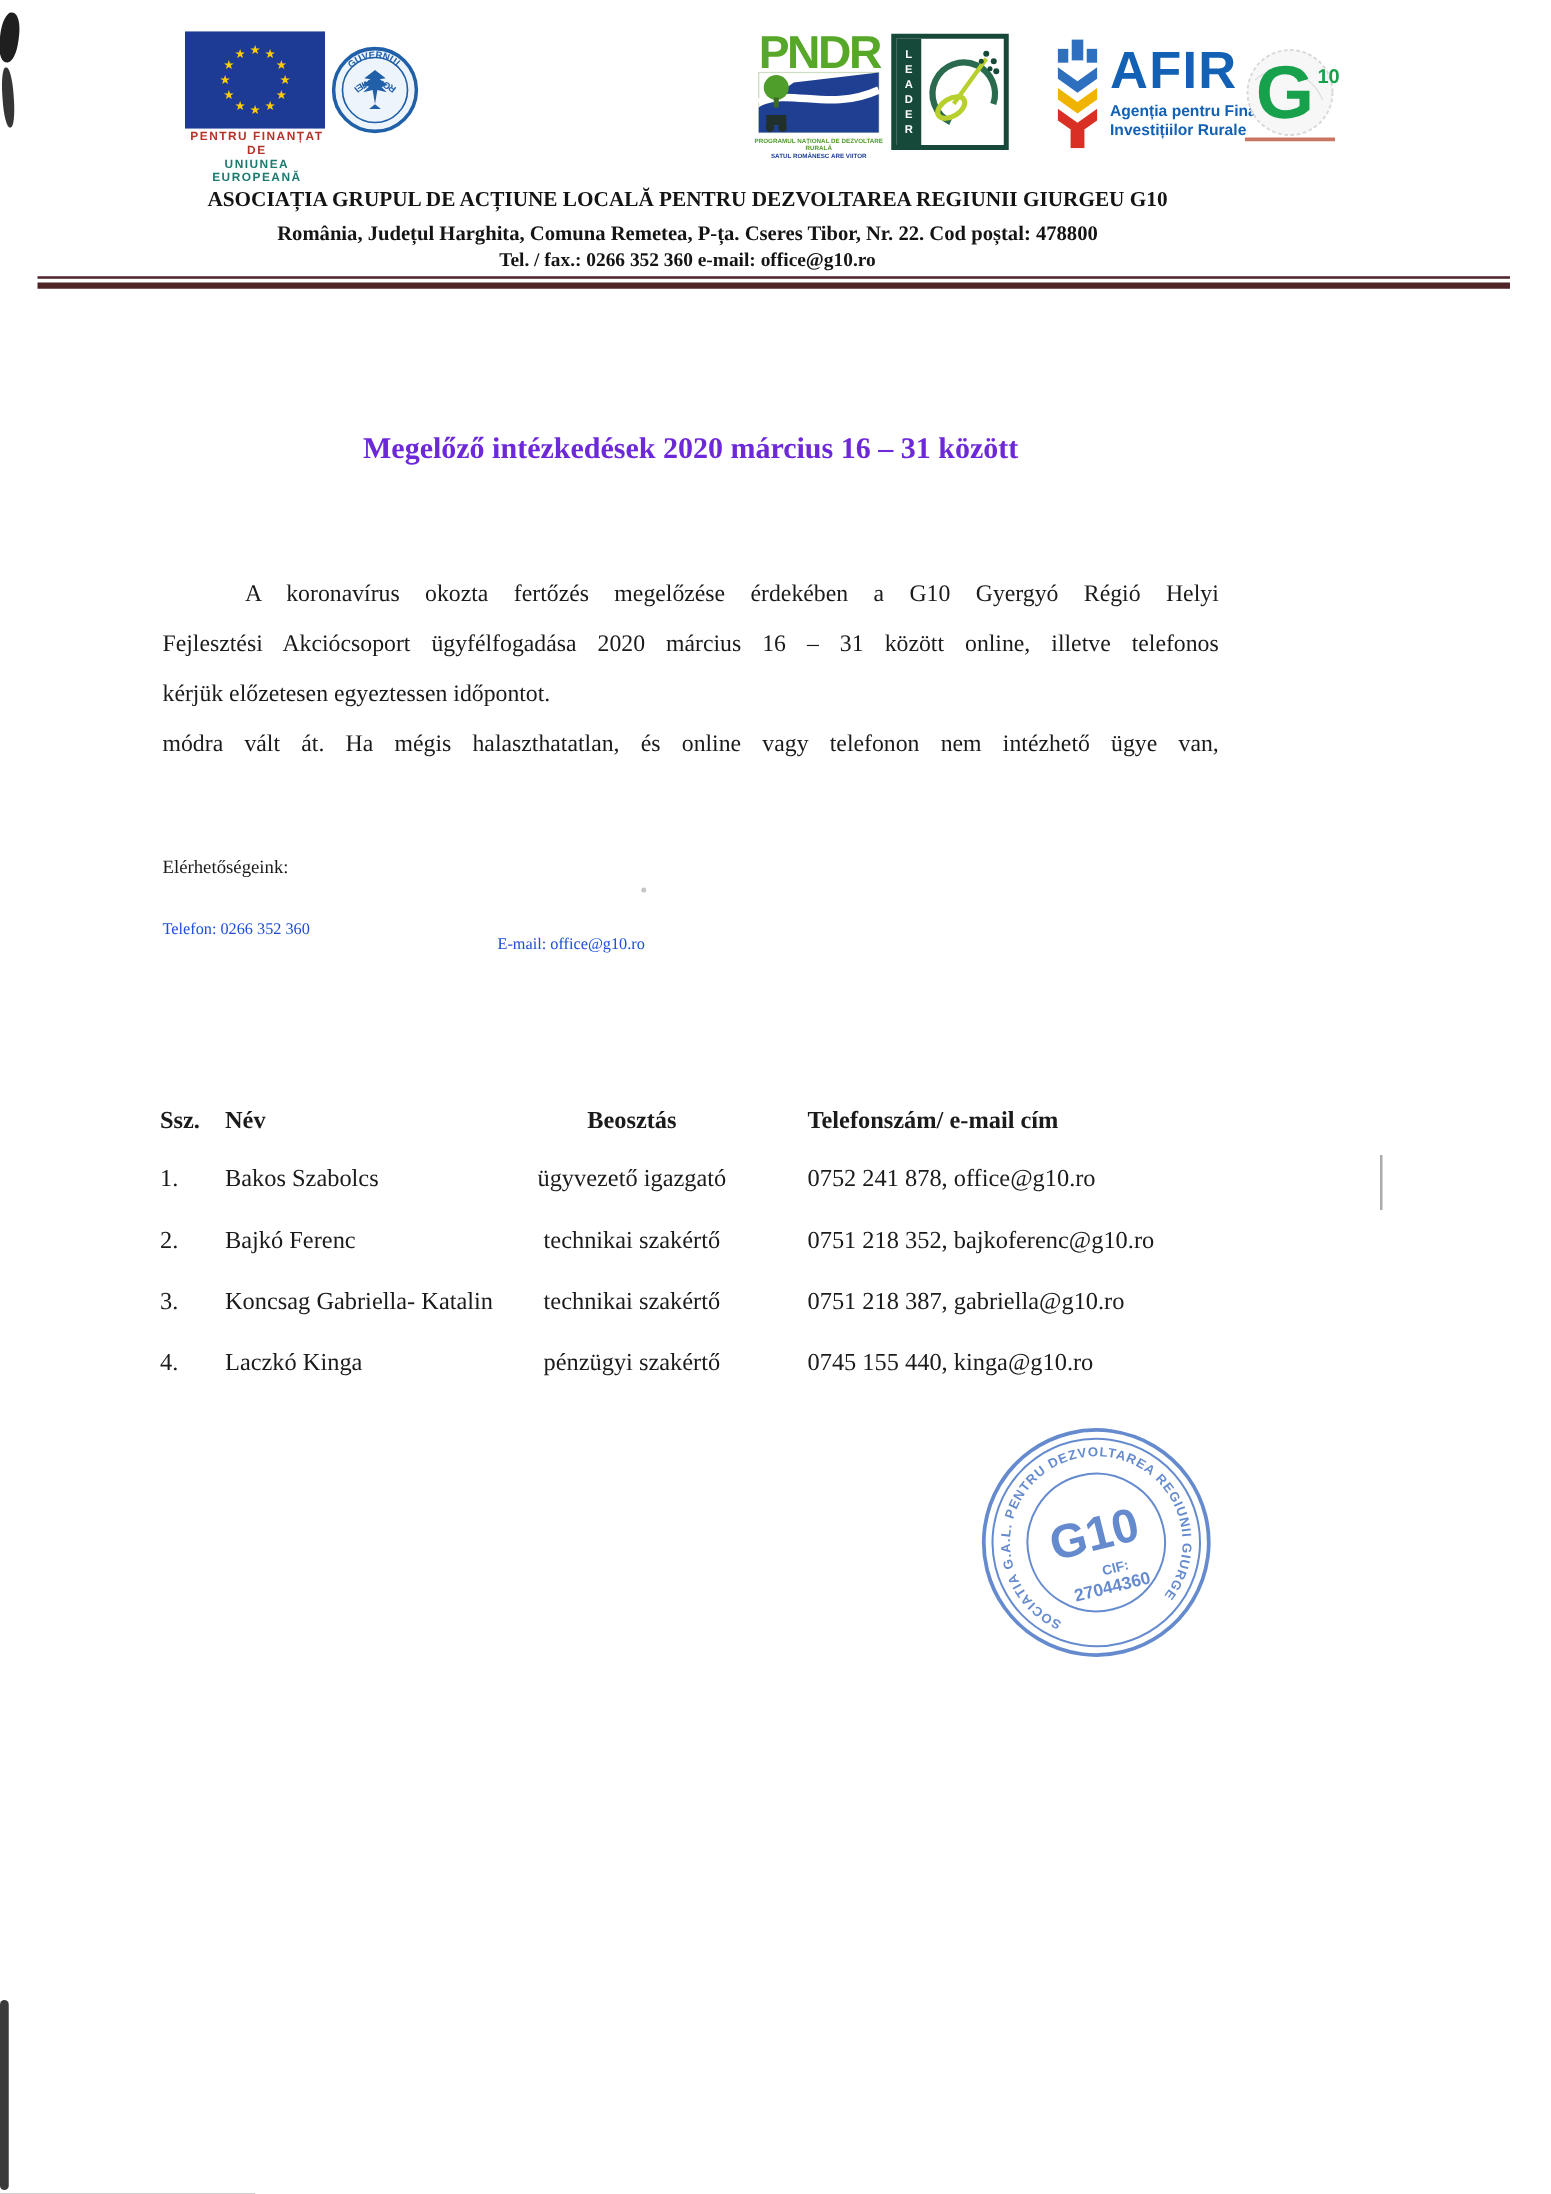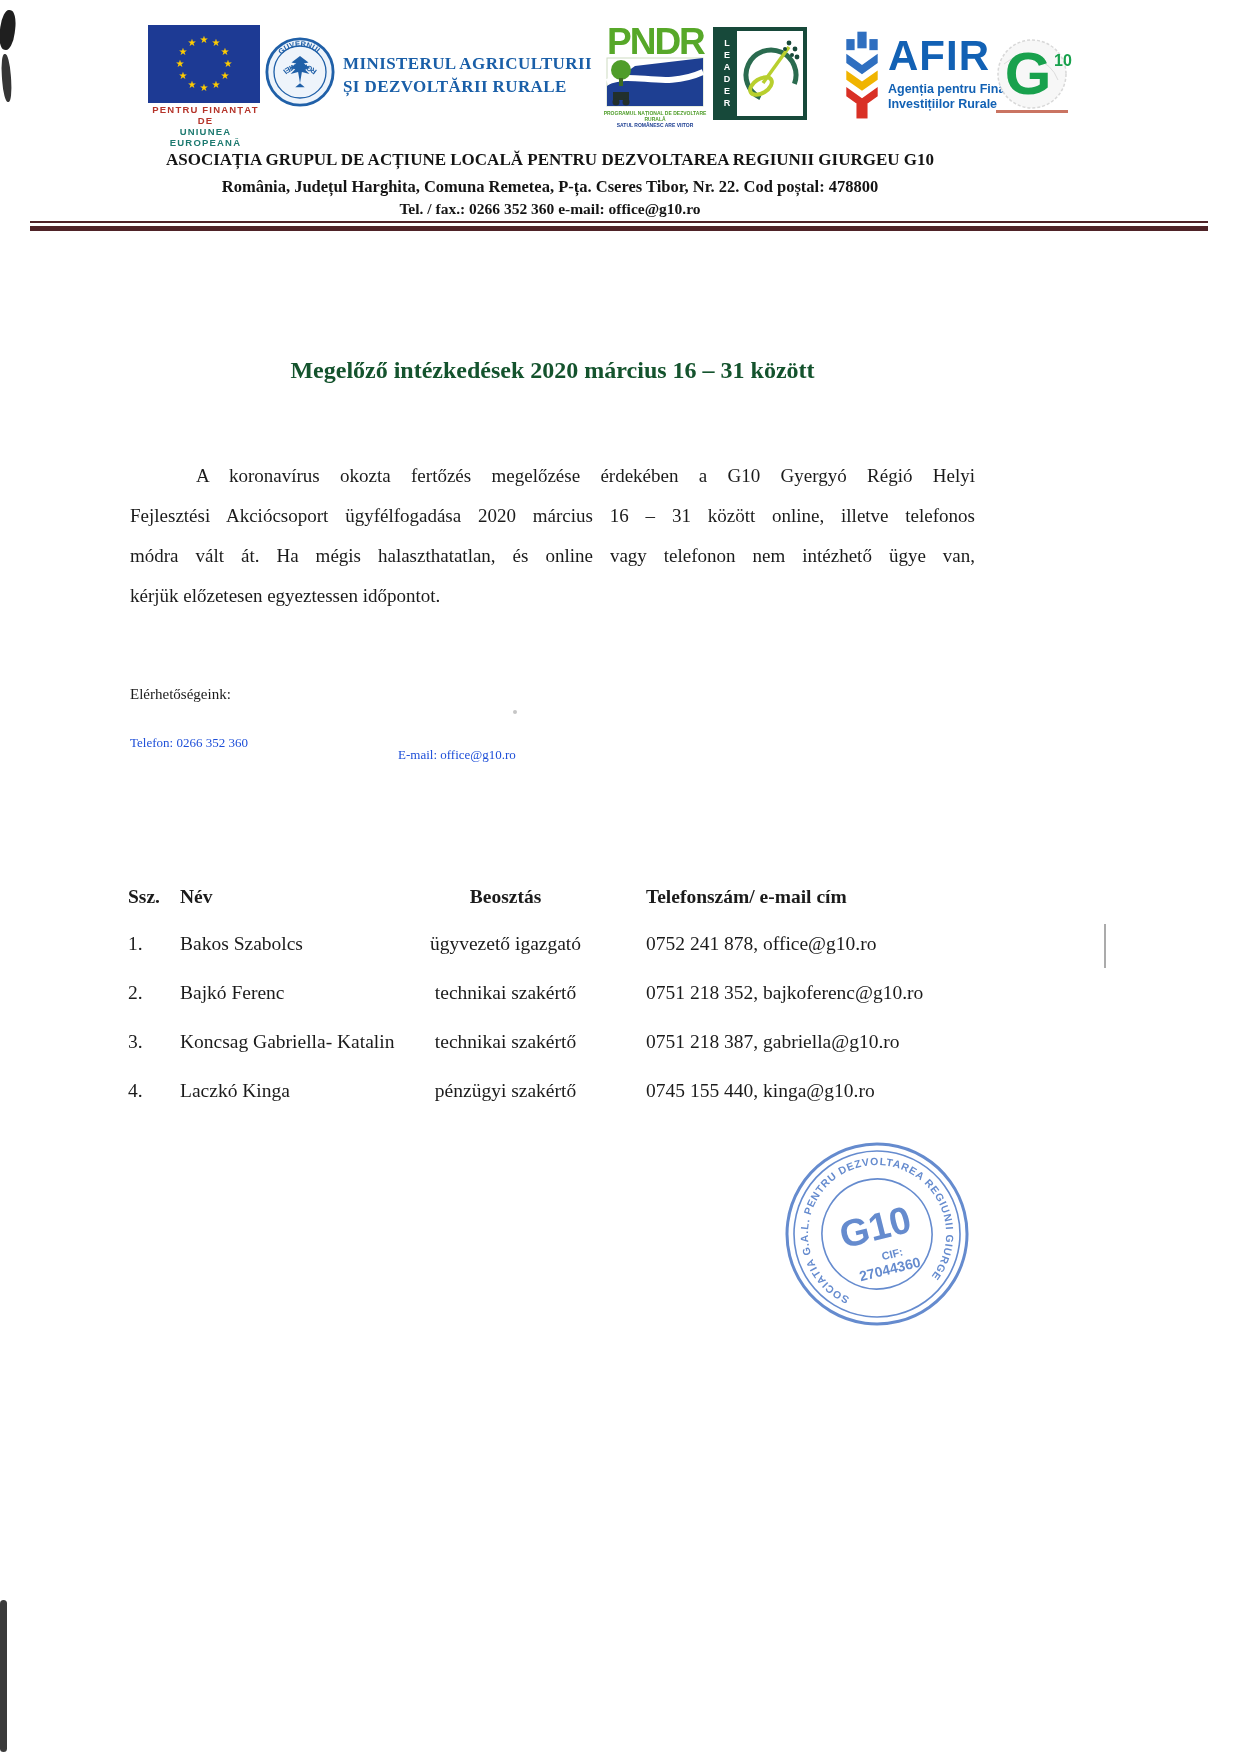--- a/index.html
+++ b/index.html
@@ -44,22 +44,22 @@
   .lh-line{position:absolute;left:0;width:1100px;text-align:center;font-weight:bold;color:#141414;}
   .lh-org{top:150px;font-size:17px;}
   .lh-addr{top:177px;font-size:16.5px;}
   .lh-tel{top:200px;font-size:15.5px;}
   .rule{position:absolute;left:30px;top:221px;width:1178px;height:12px;}
   .rule .r1{height:2px;background:#4f2328;}
   .rule .r2{height:3px;background:transparent;}
   .rule .r3{height:5px;background:#4f2328;}
 
   
-  .doc-title{position:absolute;left:130px;top:357px;width:845px;text-align:center;
-             font-weight:bold;font-size:24px;color:#14532d;}
+  .doc-title{position:absolute;left:130px;top:346px;width:845px;text-align:center;
+             font-weight:bold;font-size:24px;color:#6d28d9;}
   .para{position:absolute;left:130px;top:456px;width:845px;font-size:19px;color:#1b1b1b;}
   .pline{line-height:40px;height:40px;white-space:nowrap;}
   .pjust{text-align:justify;text-align-last:justify;white-space:normal;}
   .pindent{text-indent:66px;}
   .contact-head{position:absolute;left:130px;top:686px;font-size:15px;color:#1b1b1b;}
   .contact-row{position:absolute;left:130px;top:735px;width:845px;font-size:13px;color:#1d4ed8;}
   .contact-email{position:absolute;left:268px;top:12px;}
 
   
   .staff{position:absolute;left:128px;top:886px;width:860px;font-size:19.5px;color:#1b1b1b;}
@@ -113,24 +113,20 @@
     <path id="govBot" d="M 62.4 46.2 A 27 27 0 0 0 11.6 46.2" fill="none"></path>
     <text font-size="8" font-weight="bold" fill="#2060a8" font-family="'Liberation Sans',sans-serif">
       <textPath href="#govTop" startOffset="50%" text-anchor="middle">GUVERNUL</textPath>
     </text>
     <text font-size="8" font-weight="bold" fill="#2060a8" font-family="'Liberation Sans',sans-serif">
       <textPath href="#govBot" startOffset="50%" text-anchor="middle">ROMÂNIEI</textPath>
     </text>
     <path d="M37 20 l-9 7 5 1 -7 5 6 1 -5 5 8 -2 2 12 -5 4 h10 l-5 -4 2 -12 8 2 -5 -5 6 -1 -7 -5 5 -1 z" fill="#2060a8"></path>
   </svg>
 
-  <div class="ministry">
-    <div>MINISTERUL AGRICULTURII</div>
-    <div>ȘI DEZVOLTĂRII RURALE</div>
-  </div>
 
   <svg class="logo" style="left:605px;top:20px;" width="100" height="90" viewBox="0 0 100 90">
     <text x="2" y="34" font-size="37" font-weight="bold" fill="#57a829" letter-spacing="-2" font-family="'Liberation Sans',sans-serif">PNDR</text>
     <g>
       <rect x="2" y="38" width="96" height="48" fill="#ffffff" stroke="#cddcc2" stroke-width="1"></rect>
       <path d="M30 46 L98 38 L98 86 L2 86 L2 66 Z" fill="#1e3f92"></path>
       <path d="M2 62 C28 50 58 70 98 52" stroke="#ffffff" stroke-width="6" fill="none"></path>
       <circle cx="16" cy="50" r="10" fill="#4f9d2a"></circle>
       <rect x="14" y="58" width="4" height="8" fill="#3c6b22"></rect>
       <rect x="8" y="72" width="16" height="8" fill="#22302c"></rect>
@@ -197,22 +193,22 @@
     <div class="r1"></div>
       <div class="r2"></div>
       <div class="r3"></div>
   </div>
 
   <div class="doc-title">Megelőző intézkedések 2020 március 16 – 31 között</div>
 
   <div class="para">
     <div class="pline pjust pindent">A koronavírus okozta fertőzés megelőzése érdekében a G10 Gyergyó Régió Helyi</div>
     <div class="pline pjust">Fejlesztési Akciócsoport ügyfélfogadása 2020 március 16 – 31 között online, illetve telefonos</div>
+    <div class="pline">kérjük előzetesen egyeztessen időpontot.</div>
     <div class="pline pjust">módra vált át. Ha mégis halaszthatatlan, és online vagy telefonon nem intézhető ügye van,</div>
-    <div class="pline">kérjük előzetesen egyeztessen időpontot.</div>
   </div>
 
   <div class="contact-head">Elérhetőségeink:</div>
   <div class="contact-row">
     <span>Telefon: 0266 352 360</span>
     <span class="contact-email">E-mail: office@g10.ro</span>
   </div>
 
   <div class="staff">
     <div class="srow shead" style="top:0;">

